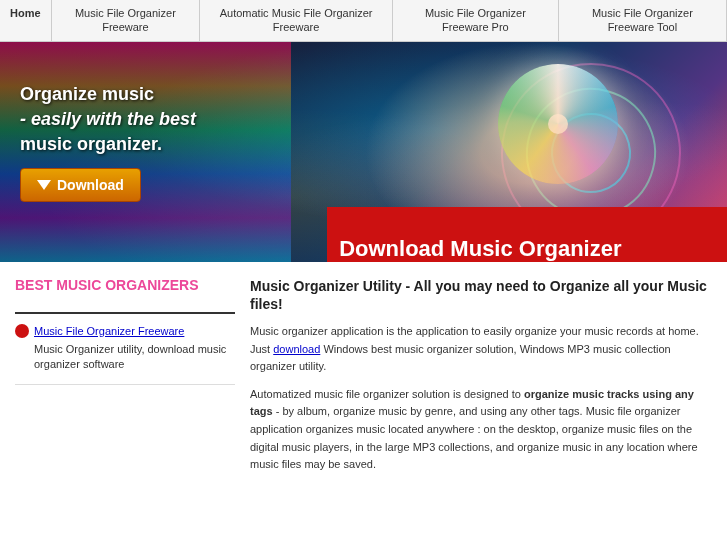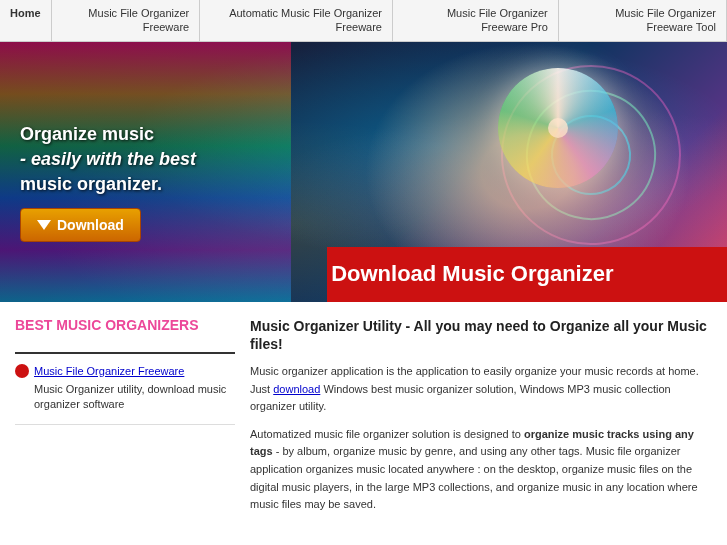--- a/index.html
+++ b/index.html
@@ -8,33 +8,33 @@
     
     nav {
       display: flex;
       border-bottom: 1px solid #ccc;
       background: #f5f5f5;
       font-size: 11px;
     }
     .nav-item {
       padding: 6px 10px;
       border-right: 1px solid #ccc;
-      text-align: right;
+      text-align: center;
       cursor: pointer;
       color: #333;
       font-size: 11px;
       line-height: 1.3;
     }
     .nav-item.home { font-weight: bold; }
 
     
     .hero {
       position: relative;
       width: 100%;
-      height: 260px;
+      height: 220px;
       background: linear-gradient(135deg, #1a1a2e 0%, #16213e 30%, #0f3460 60%, #533483 80%, #e94560 100%);
       overflow: hidden;
     }
     .hero-bg {
       position: absolute;
       top: 0; left: 0; right: 0; bottom: 0;
       background:
         radial-gradient(ellipse at 60% 40%, rgba(0,200,255,0.3) 0%, transparent 50%),
         radial-gradient(ellipse at 80% 60%, rgba(255,100,200,0.2) 0%, transparent 40%),
         radial-gradient(ellipse at 40% 70%, rgba(255,200,0,0.15) 0%, transparent 40%);
@@ -141,22 +141,22 @@
 
     
     .red-banner {
       position: absolute;
       right: 0;
       bottom: 0;
       width: 55%;
       height: 55px;
       background: #cc1111;
       display: flex;
-      align-items: center;
-      padding: 0 4px;
+      align-items: flex-end;
+      padding: 0 12px;
     }
     .red-banner h1 {
       color: white;
       font-size: 22px;
       font-weight: bold;
     }
 
     
     .main-content {
       display: flex;

